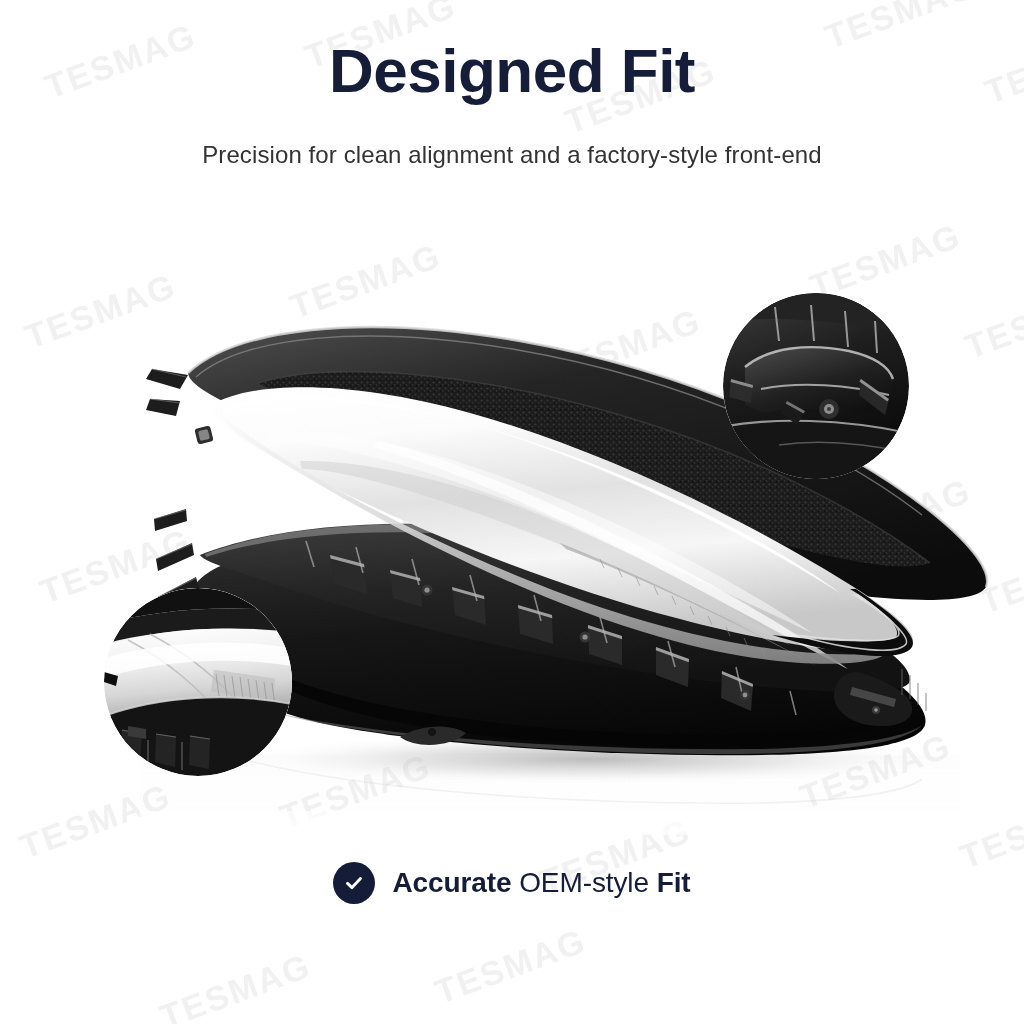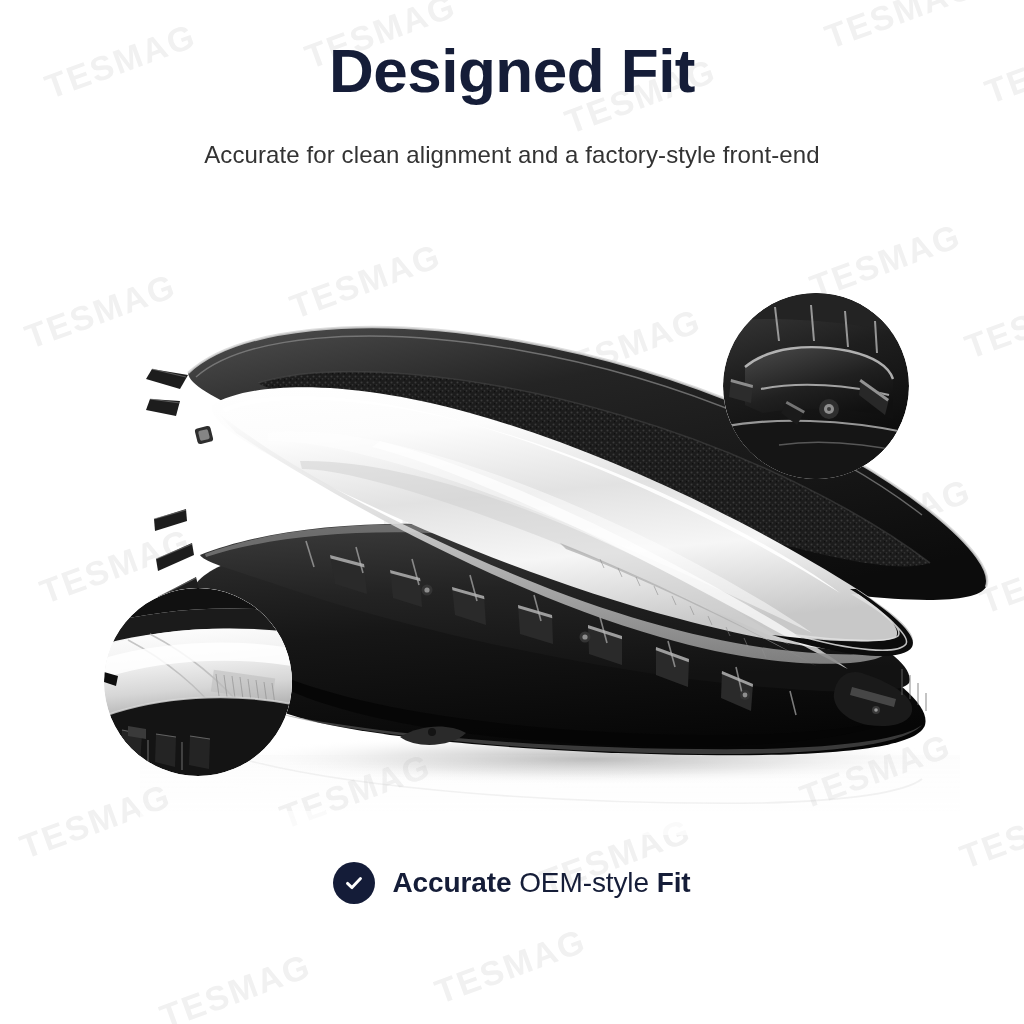--- a/index.html
+++ b/index.html
@@ -127,21 +127,21 @@
     <div class="wm" style="left: 275px; top: 800px; color: rgb(241, 241, 241); transform: rotate(-20deg);">TESMAG</div>
     <div class="wm" style="left: 535px; top: 865px; color: rgb(241, 241, 241); transform: rotate(-20deg);">TESMAG</div>
     <div class="wm" style="left: 795px; top: 780px; color: rgb(241, 241, 241); transform: rotate(-20deg);">TESMAG</div>
     <div class="wm" style="left: 955px; top: 840px; color: rgb(241, 241, 241); transform: rotate(-20deg);">TESMAG</div>
     <div class="wm" style="left: 430px; top: 975px; color: rgb(241, 241, 241); transform: rotate(-20deg);">TESMAG</div>
     <div class="wm" style="left: 155px; top: 1000px; color: rgb(241, 241, 241); transform: rotate(-20deg);">TESMAG</div>
   </div>
 
 <div id="header">
   <div id="title-line1">Designed Fit</div>
-  <div id="subtitle">Accurate for clean alignment and a factory-style front-end</div>
+  <div id="subtitle">Precision for clean alignment and a factory-style front-end</div>
 </div>
 
 <div id="stage">
   <svg id="product-svg" viewBox="0 0 1024 580">
     <defs>
 
       <linearGradient id="gHousing" x1="0" y1="0" x2="0.3" y2="1">
         <stop offset="0%" stop-color="#3a3a3a"></stop>
         <stop offset="25%" stop-color="#1d1d1d"></stop>
         <stop offset="60%" stop-color="#101010"></stop>

